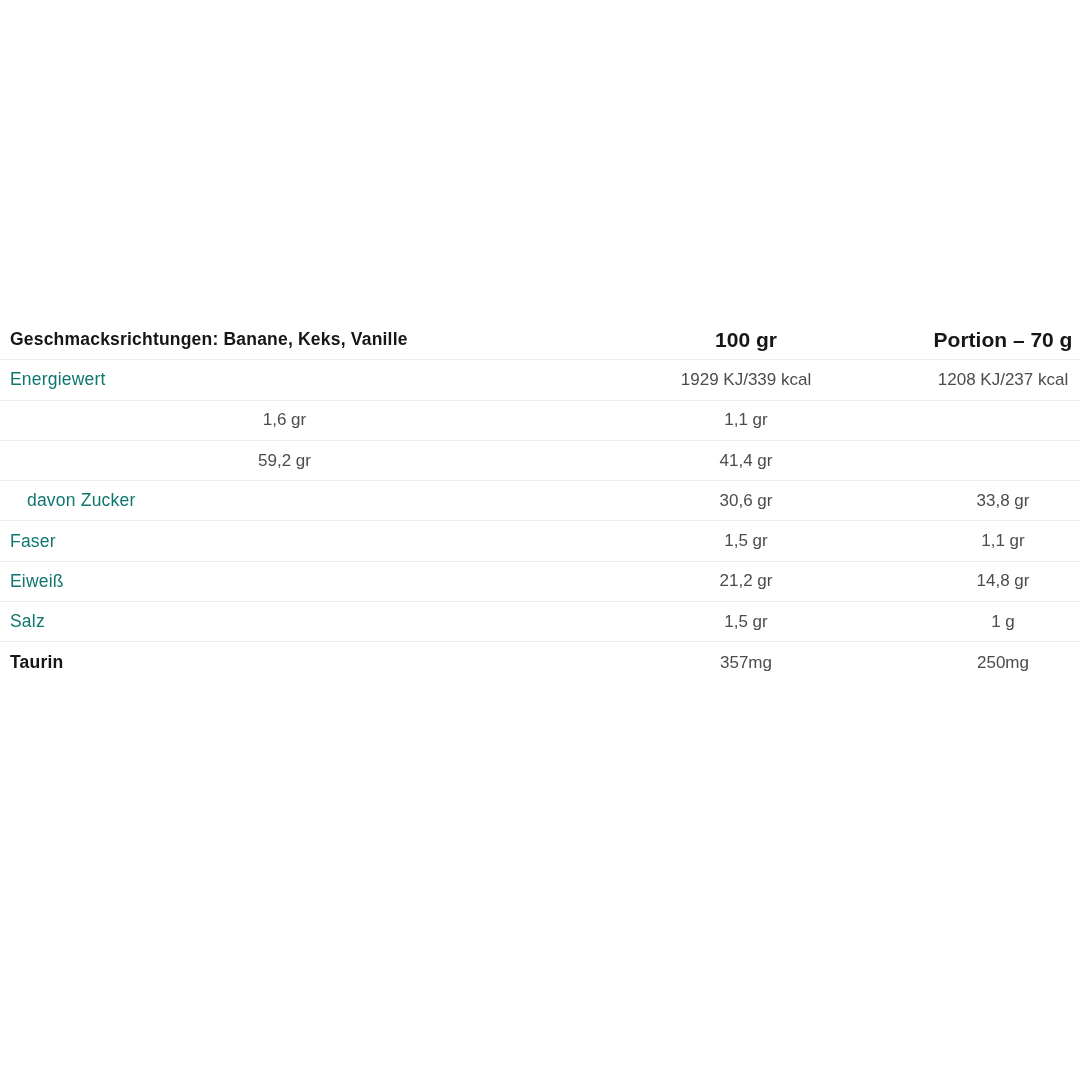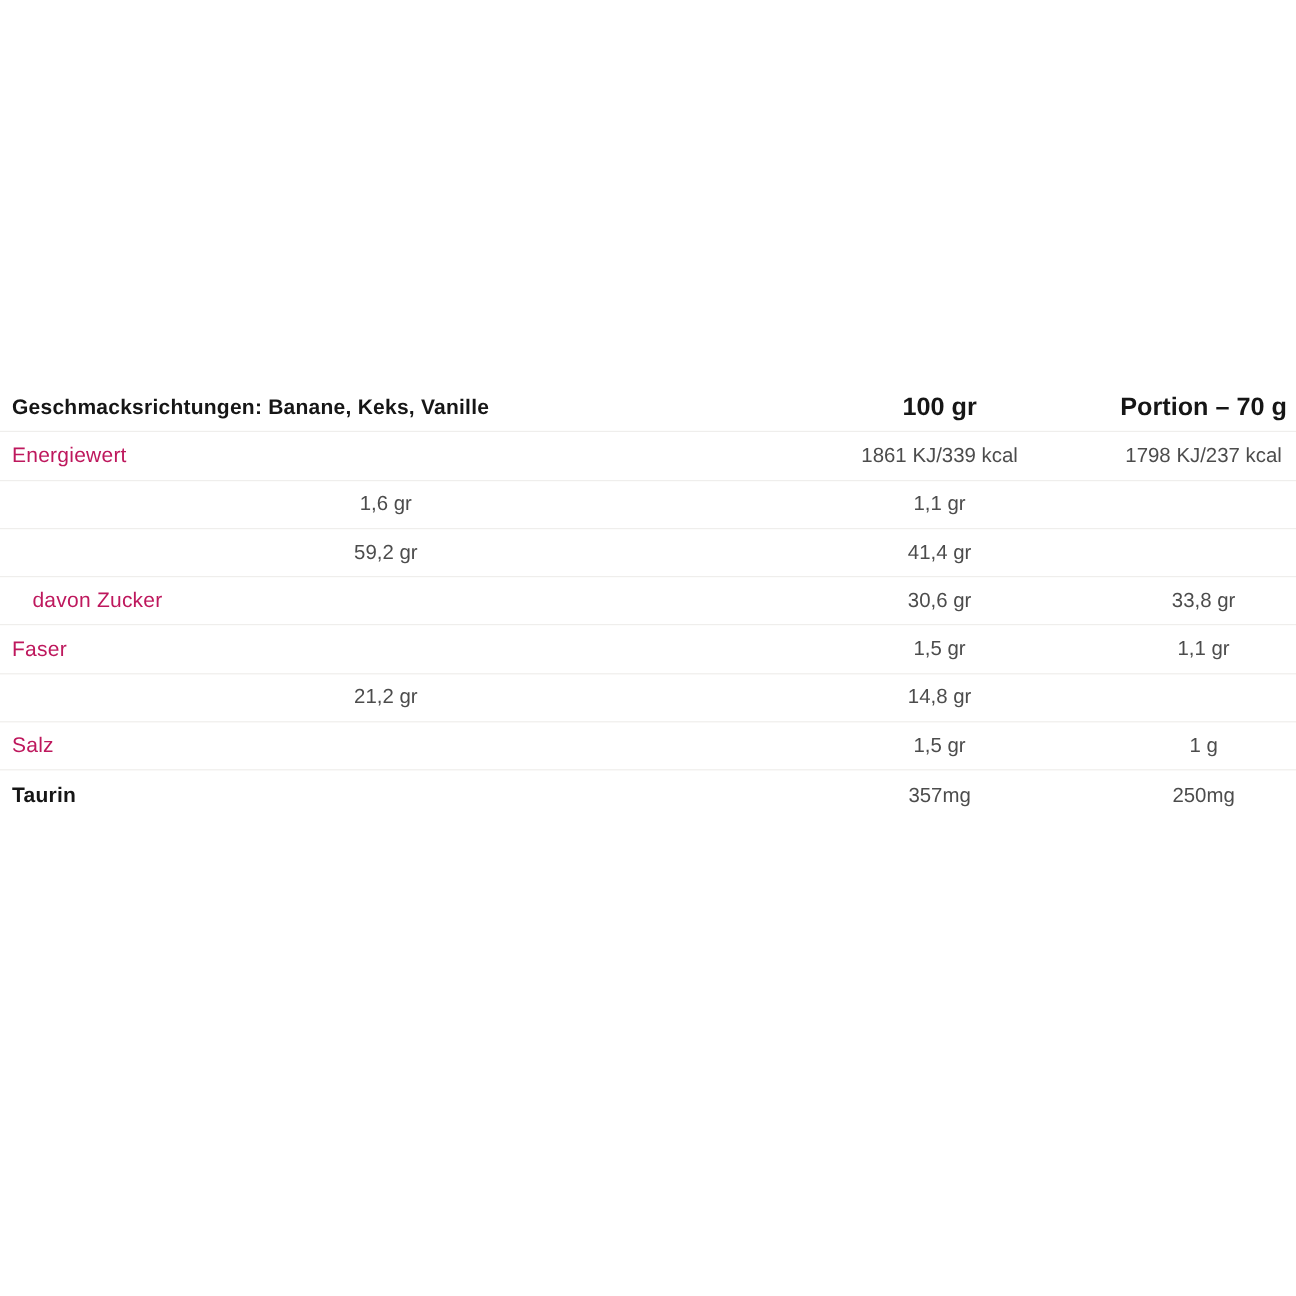--- a/index.html
+++ b/index.html
@@ -23,27 +23,28 @@
   }
   .row {
     display: grid;
     grid-template-columns: 1fr 300px 140px;
     align-items: center;
     height: 40.3px;
     box-sizing: border-box;
     padding-left: 10px;
     padding-right: 7px;
     border-bottom: 1px solid #efeeec;
+    gap: 37px;
   }
   .row:last-child {
     border-bottom: none;
   }
   .label {
     font-size: 17.5px;
-    color: #be185d;
+    color: #0f766e;
     letter-spacing: 0.2px;
     white-space: nowrap;
   }
   .row.indent .label {
     padding-left: 17px;
   }
   .row.bold .label,
   .row.header .label {
     font-weight: 700;
     color: #161616;
@@ -66,22 +67,22 @@
 <div class="nutrition-table">
 
   <div class="row header">
     <div class="label">Geschmacksrichtungen: Banane, Keks, Vanille</div>
     <div class="cell">100 gr</div>
     <div class="cell">Portion – 70 g</div>
   </div>
 
   <div class="row">
     <div class="label">Energiewert</div>
-    <div class="cell">1861 KJ/339 kcal</div>
-    <div class="cell">1798 KJ/237 kcal</div>
+    <div class="cell">1929 KJ/339 kcal</div>
+    <div class="cell">1208 KJ/237 kcal</div>
   </div>
 
   <div class="row">
     <div class="cell">1,6 gr</div>
     <div class="cell">1,1 gr</div>
   </div>
 
 
   <div class="row">
     <div class="cell">59,2 gr</div>
@@ -94,20 +95,21 @@
     <div class="cell">33,8 gr</div>
   </div>
 
   <div class="row">
     <div class="label">Faser</div>
     <div class="cell">1,5 gr</div>
     <div class="cell">1,1 gr</div>
   </div>
 
   <div class="row">
+    <div class="label">Eiweiß</div>
     <div class="cell">21,2 gr</div>
     <div class="cell">14,8 gr</div>
   </div>
 
   <div class="row">
     <div class="label">Salz</div>
     <div class="cell">1,5 gr</div>
     <div class="cell">1 g</div>
   </div>
 

